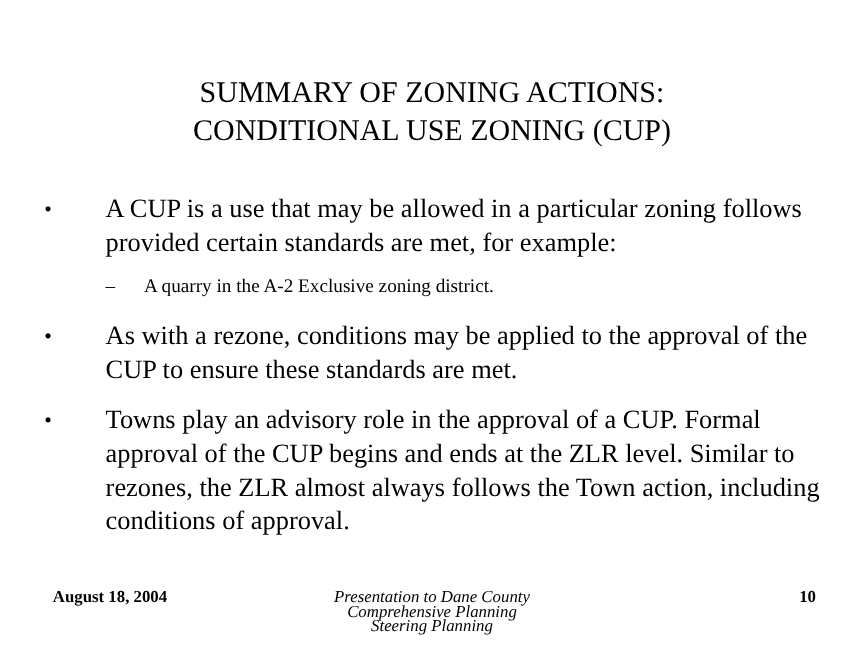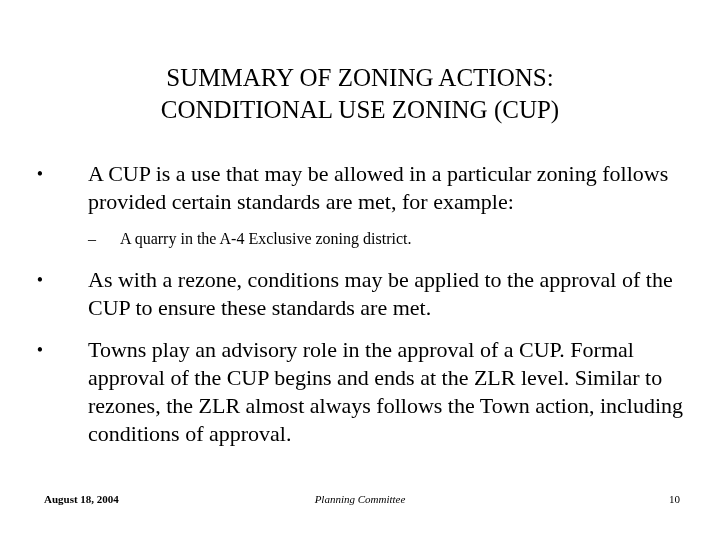--- a/index.html
+++ b/index.html
@@ -63,74 +63,75 @@
       margin-bottom: 16px;
     }
     .sub .dash {
       position: absolute;
       left: 58px;
       top: 0;
     }
     .footer {
       position: absolute;
       top: 493px;
-      font-size: 11px;
+      font-size: 14px;
       line-height: 12px;
     }
     .footer-date {
       left: 44px;
       font-weight: bold;
     }
     .footer-center {
       left: 240px;
       width: 240px;
       text-align: center;
       font-style: italic;
     }
     .footer-page {
       left: 640px;
       width: 40px;
       text-align: right;
-      font-weight: normal;
+      font-weight: bold;
     }
   </style>
 </head>
 <body>
 
 <div class="slide">
 
   <div class="title">
     <div>SUMMARY OF ZONING ACTIONS:</div>
     <div>CONDITIONAL USE ZONING (CUP)</div>
   </div>
 
   <div class="bullets">
 
     <div class="bullet">
       <span class="dot">•</span>
       <span class="text">A CUP is a use that may be allowed in a particular zoning follows provided certain standards are met, for example:</span>
     </div>
     <div class="sub">
       <span class="dash">–</span>
-      <span>A quarry in the A-4 Exclusive zoning district.</span>
+      <span>A quarry in the A-2 Exclusive zoning district.</span>
     </div>
 
     <div class="bullet">
       <span class="dot">•</span>
       <span class="text">As with a rezone, conditions may be applied to the approval of the CUP to ensure these standards are met.</span>
     </div>
 
     <div class="bullet">
       <span class="dot">•</span>
       <span class="text">Towns play an advisory role in the approval of a CUP. Formal approval of the CUP begins and ends at the ZLR level. Similar to rezones, the ZLR almost always follows the Town action, including conditions of approval.</span>
     </div>
 
   </div>
 
   <div class="footer footer-date">August 18, 2004</div>
 
   <div class="footer footer-center">
-    <div>Planning Committee</div>
+    <div>Presentation to Dane County Comprehensive Planning</div>
+    <div>Steering Planning</div>
   </div>
 
   <div class="footer footer-page">10</div>
 
 </div>
 
 </body></html>

